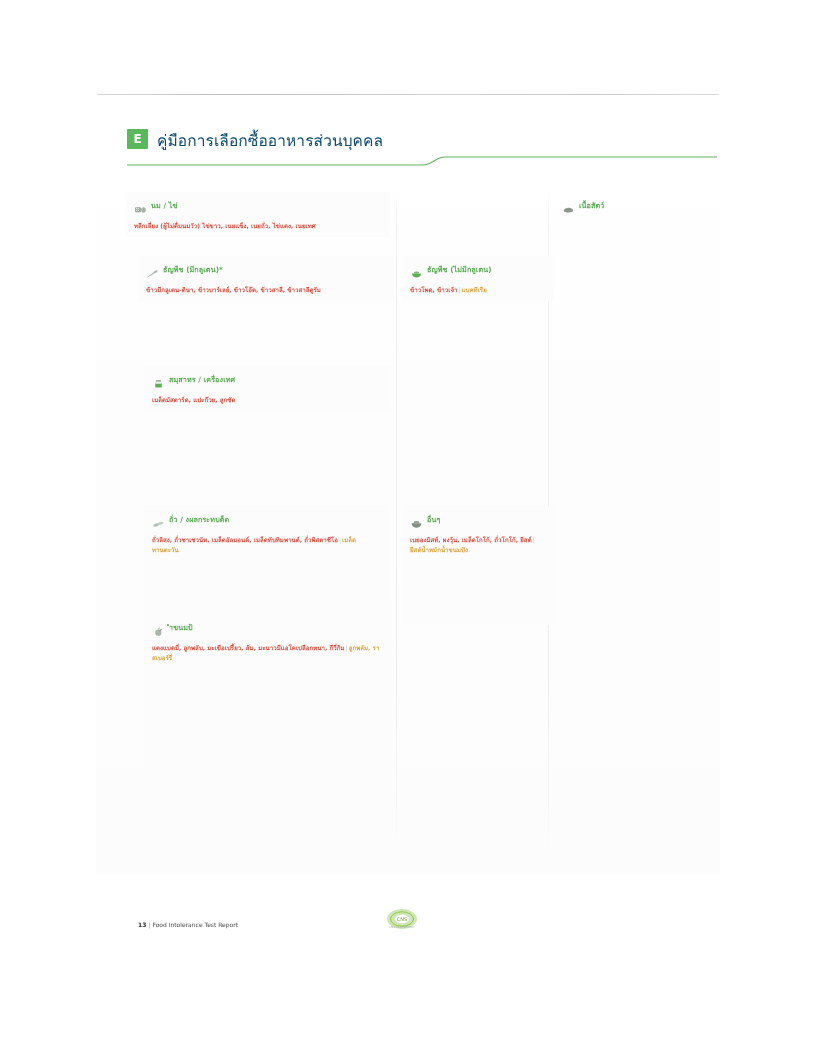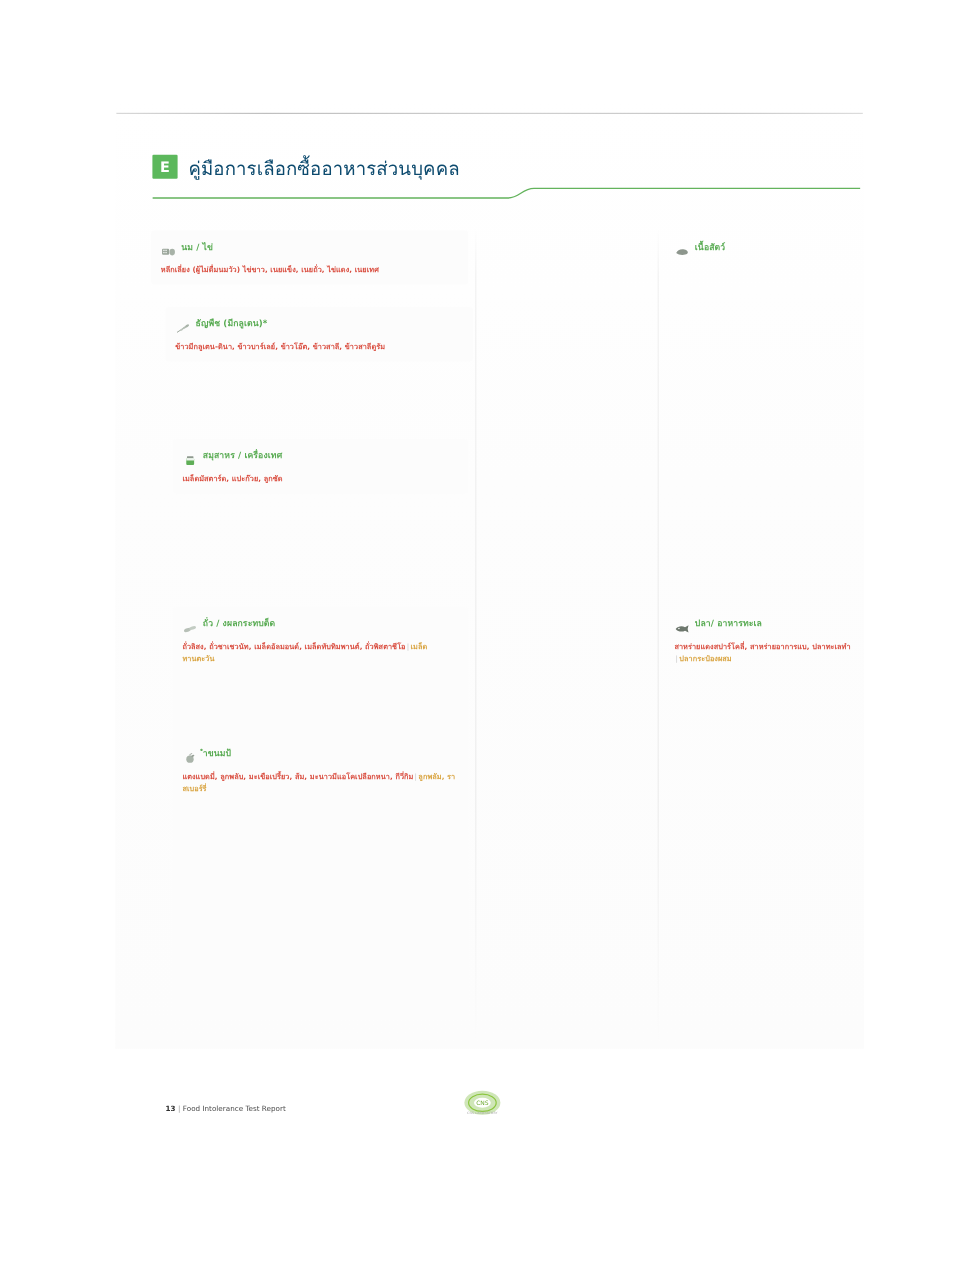--- a/index.html
+++ b/index.html
@@ -119,20 +119,35 @@
             <ellipse cx="6" cy="6.1" rx="1.6" ry="0.8" fill="#bcc5bc" transform="rotate(-32 6 6.1)"></ellipse>
           </svg>
         </span>
         <span class="panel-title">ธัญพืช (มีกลูเตน)*</span>
       </div>
       <div class="panel-items">
         <span>ข้าวมีกลูเตน-ดินา, ข้าวบาร์เลย์, ข้าวโอ๊ต, ข้าวสาลี, ข้าวสาลีดูรัม</span>
       </div>
     </div>
 
+    <div class="panel" style="left:276px;top:72px;width:136px">
+      <div class="panel-bg"></div>
+      <div class="panel-head">
+        <span class="ico">
+          <svg viewBox="0 0 14 11" width="13" height="10">
+            <path d="M2 5 L12 5 C11.6 8.4 9.4 9.4 7 9.4 C4.6 9.4 2.4 8.4 2 5 Z" fill="#5fae57"></path>
+            <ellipse cx="7" cy="3.9" rx="3" ry="1.2" fill="#7dbd73"></ellipse>
+          </svg>
+        </span>
+        <span class="panel-title">ธัญพืช (ไม่มีกลูเตน)</span>
+      </div>
+      <div class="panel-items">
+        <span>ข้าวโพด, ข้าวเจ้า</span><span class="sep">|</span><span class="amber">แบคทีเรีย</span>
+      </div>
+    </div>
 
     <div class="panel" style="left:18px;top:182px;width:230px">
       <div class="panel-bg"></div>
       <div class="panel-head">
         <span class="ico">
           <svg viewBox="0 0 14 11" width="13" height="10">
             <rect x="4" y="1.4" width="6" height="1.6" rx="0.5" fill="#8f998f"></rect>
             <rect x="3.4" y="3" width="7.2" height="6.4" rx="1" fill="#5fae57"></rect>
             <rect x="3.4" y="3" width="7.2" height="2.2" fill="#eef4ee"></rect>
           </svg>
@@ -153,36 +168,36 @@
             <ellipse cx="9.2" cy="4.8" rx="3.2" ry="1.5" fill="#c3ccc3" transform="rotate(-18 9.2 4.8)"></ellipse>
           </svg>
         </span>
         <span class="panel-title">ถั่ว / งผลกระทบต็ด</span>
       </div>
       <div class="panel-items">
         <span>ถั่วลิสง, ถั่วชาเชวนัท, เมล็ดอัลมอนด์, เมล็ดทับทิมพานต์, ถั่วพิสตาชีโอ</span><span class="sep">|</span><span class="amber">เมล็ดทานตะวัน</span>
       </div>
     </div>
 
-
-    <div class="panel" style="left:428px;top:322px;width:150px">
-      <div class="panel-head">
-        <span class="ico">
-          <svg viewBox="0 0 14 11" width="13" height="10">
-            <path d="M1 5.6 C3 3 7 2.6 9.6 4 L12.8 2.2 L12 5.6 L12.8 8.8 L9.6 7.2
-                     C7 8.6 3 8.2 1 5.6 Z" fill="#6d776d"></path>
-            <circle cx="4" cy="5.2" r="0.7" fill="#ffffff"></circle>
-          </svg>
-        </span>
-        <span class="panel-title">ปลา/ อาหารทะเล</span>
-      </div>
-      <div class="panel-items">
-        <span>สาหร่ายแดงสปาร์โคลี่, สาหร่ายอาการแบ, ปลาทะเลทำ</span><br><span class="sep">|</span><span class="amber">ปลากระป๋องผสม</span>
-      </div>
-    </div>
+    <div class="panel" style="left:276px;top:322px;width:136px">
+      <div class="panel-bg" style="inset:-6px -8px -70px -8px"></div>
+      <div class="panel-head">
+        <span class="ico">
+          <svg viewBox="0 0 14 11" width="13" height="10">
+            <path d="M1.6 4.8 L12.4 4.8 C12 8.4 9.6 9.6 7 9.6 C4.4 9.6 2 8.4 1.6 4.8 Z" fill="#848e84"></path>
+            <ellipse cx="7" cy="3.6" rx="3.2" ry="1.3" fill="#98a298"></ellipse>
+          </svg>
+        </span>
+        <span class="panel-title">อื่นๆ</span>
+      </div>
+      <div class="panel-items">
+        <span>เบยองมิสท์, ผงวุ้น, เมล็ดโกโก้, ถั่วโกโก้, ยีสต์</span><span class="sep">|</span><span class="amber">ยีสต์น้ำหมักน้ำขนมปัง</span>
+      </div>
+    </div>
+
 
     <div class="panel" style="left:18px;top:430px;width:230px">
       <div class="panel-bg" style="inset:-6px -8px -186px -8px"></div>
       <div class="panel-head">
         <span class="ico">
           <svg viewBox="0 0 14 11" width="13" height="10">
             <circle cx="6.8" cy="6.2" r="3.4" fill="#aab4aa"></circle>
             <path d="M6.8 2.8 C6.6 1.6 7.6 1 8.8 1.2" stroke="#8d978d" stroke-width="0.8" fill="none"></path>
             <ellipse cx="9.4" cy="3.2" rx="1.5" ry="0.8" fill="#98a298" transform="rotate(-25 9.4 3.2)"></ellipse>
           </svg>

